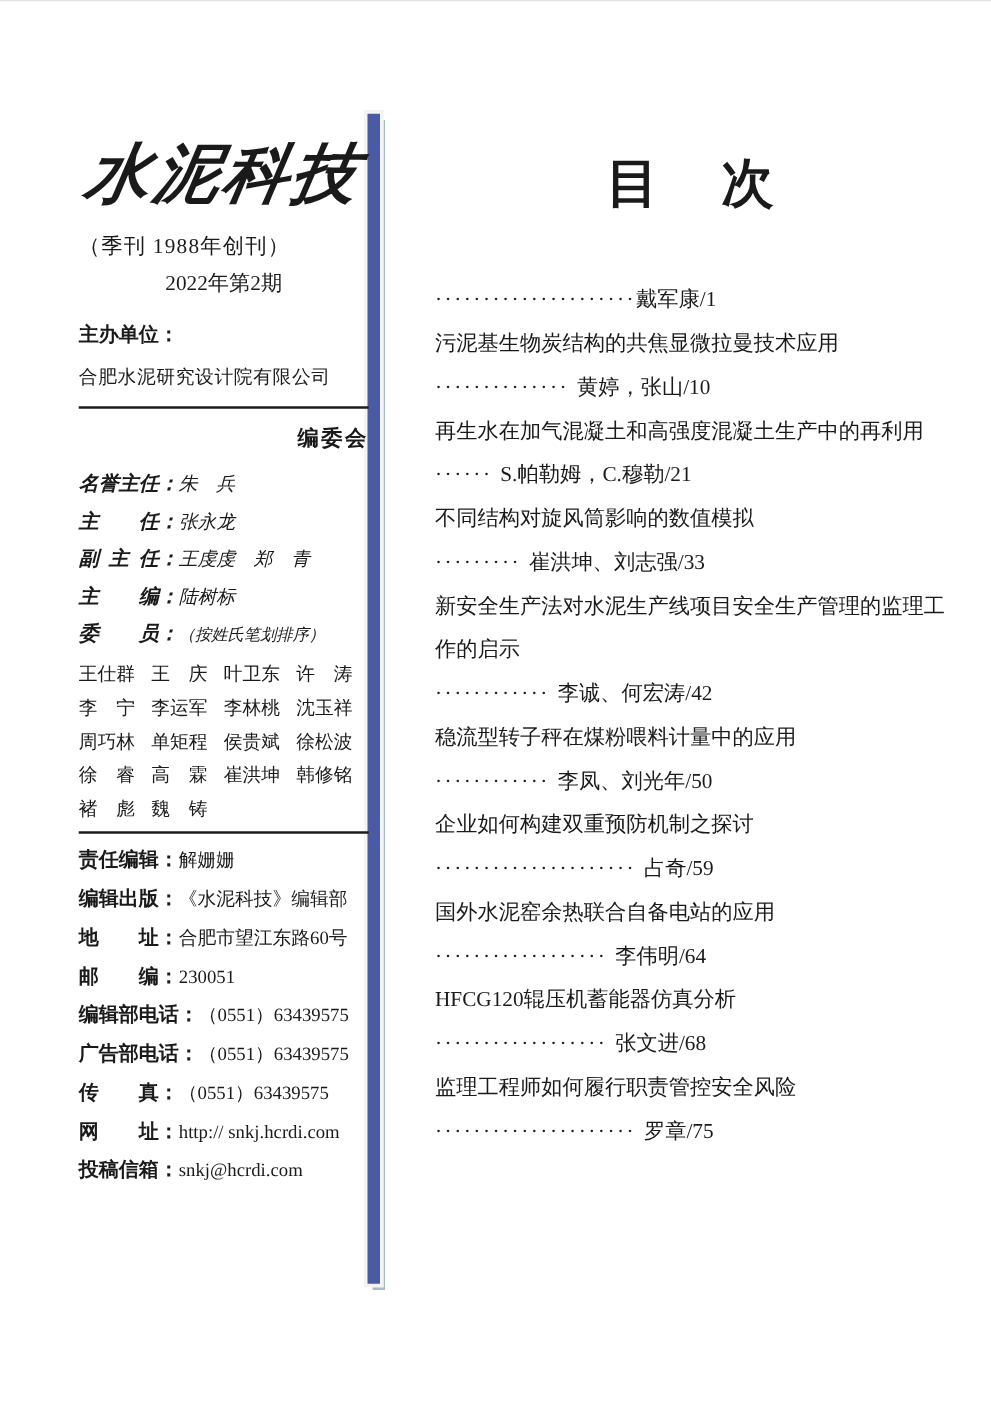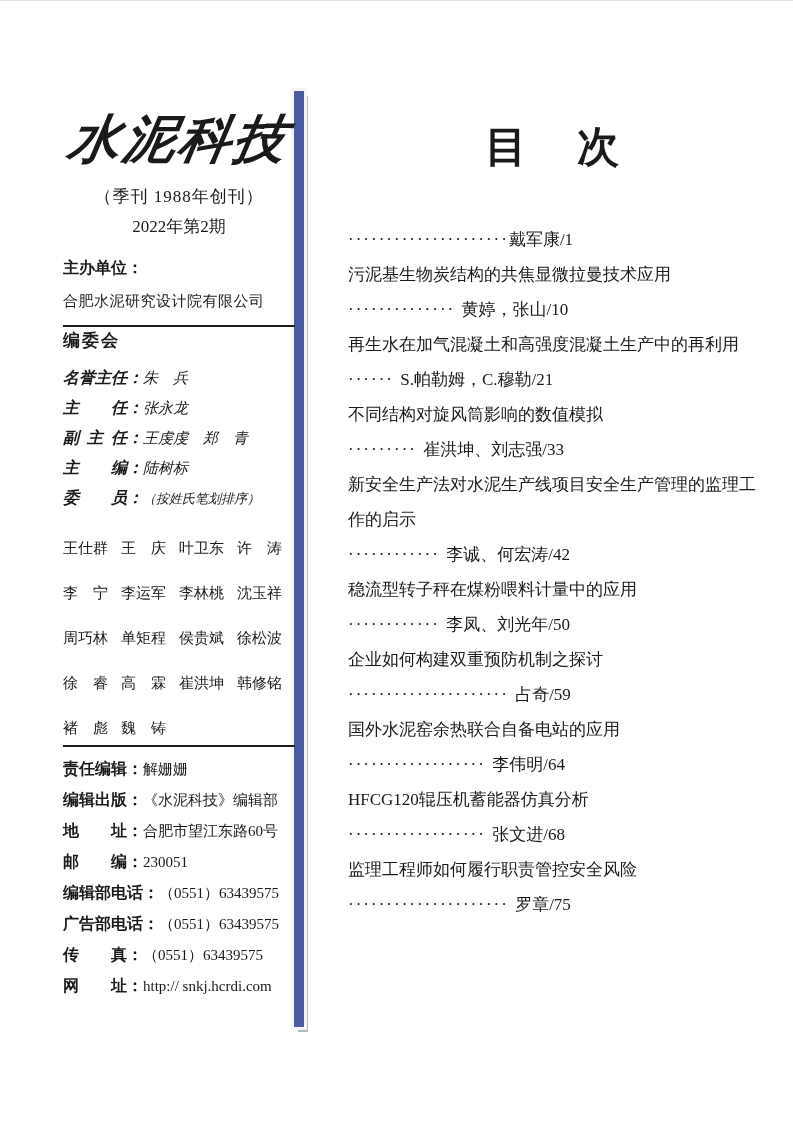--- a/index.html
+++ b/index.html
@@ -29,45 +29,45 @@
   }
   .j-title {
     margin-top:104px;
     text-align:center;
     font-size:52px; font-weight:900;
     letter-spacing:3px;
     transform:skewX(-10deg);
     font-style:italic;
     white-space:nowrap;
   }
-  .j-sub { margin-top:10px; text-align:center; font-size:17px; letter-spacing:1px; }
+  .j-sub { margin-top:10px; font-size:17px; letter-spacing:1px; }
   .j-issue { margin-top:7px; text-align:center; font-size:17px; }
 
   .sans { font-family:"Liberation Sans","DejaVu Sans",sans-serif; font-weight:bold; }
 
   .sponsor-label { margin-top:20px; font-size:16px; }
   .sponsor-name { margin-top:13px; font-size:15px; letter-spacing:0.5px; }
 
   .rule { margin-top:14px; border-top:2px solid #1c1c1c; width:100%; height:0; }
 
-  .board-heading { margin-top:2px; text-align:left; font-size:17px; letter-spacing:2px; }
+  .board-heading { margin-top:12px; text-align:right; font-size:17px; letter-spacing:2px; }
 
   .roles { margin-top:11px; }
   .role-row { height:30px; line-height:30px; white-space:nowrap;font-style:italic; }
   .role-label { font-size:16px; }
   .role-value { font-size:15px; }
   .role-value.small { font-size:13px; }
 
   .members {
     margin-top:4px;
     display:grid;
     grid-template-columns:repeat(4,1fr);
     row-gap:0;
   }
-  .member { height:27px; line-height:27px; font-size:15px; white-space:nowrap;margin-top:18px; }
+  .member { height:27px; line-height:27px; font-size:15px; white-space:nowrap; }
 
   .rule2 { margin-top:3px; }
 
   .pub { margin-top:11px; }
   .pub-row { height:31px; line-height:21px; white-space:nowrap; }
   .pub-label { font-size:16px; }
   .pub-value { font-size:15px; }
 
   
   .right-col {
@@ -164,20 +164,23 @@
       </div>
       <div class="pub-row">
         <span class="pub-label sans">广告部电话：</span><span class="pub-value">（0551）63439575</span>
       </div>
       <div class="pub-row">
         <span class="pub-label sans">传  真：</span><span class="pub-value">（0551）63439575</span>
       </div>
       <div class="pub-row">
         <span class="pub-label sans">网  址：</span><span class="pub-value">http:// snkj.hcrdi.com</span>
       </div>
+      <div class="pub-row">
+        <span class="pub-label sans">投稿信箱：</span><span class="pub-value">snkj@hcrdi.com</span>
+      </div>
     </div>
 
   </div>
 
   <div class="right-col">
 
     <div class="toc-heading">目　次</div>
 
     <div class="toc-list">
 

